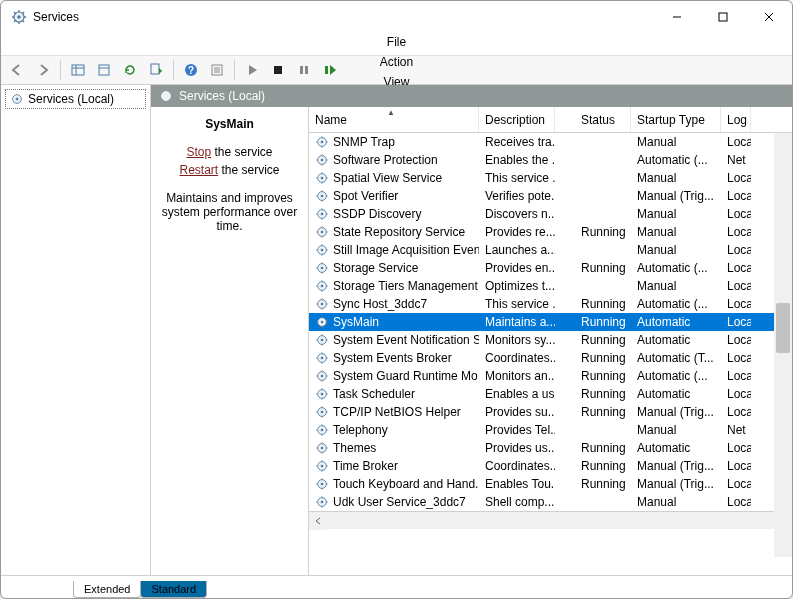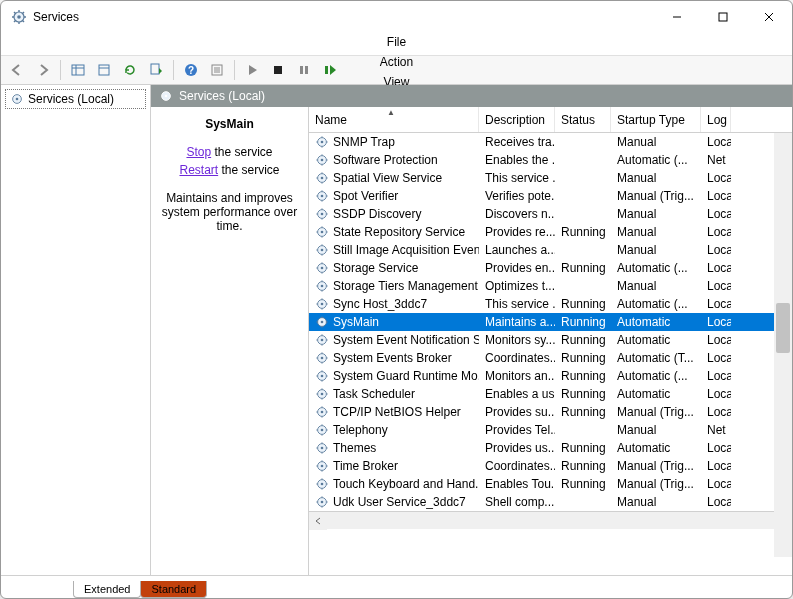--- a/index.html
+++ b/index.html
@@ -16,45 +16,45 @@
 .tool-btn { width: 24px; height: 24px; display: flex; align-items: center; justify-content: center; cursor: pointer; border: 1px solid transparent; }
 .sep { width: 1px; height: 20px; background: #d0d0d0; margin: 0 3px; }
 .body-area { display: flex; height: calc(100% - 84px - 22px); border-bottom: 1px solid #d0d0d0; }
 .tree-pane { width: 150px; border-right: 1px solid #d0d0d0; padding: 4px; }
 .tree-item { display: flex; align-items: center; gap: 4px; padding: 2px 4px; border: 1px dotted #777; cursor: pointer; }
 .right-pane { flex: 1; display: flex; flex-direction: column; overflow: hidden; }
 .pane-header { background: #8f9797; color: #fff; padding: 4px 8px; display: flex; align-items: center; gap: 6px; }
 .content-split { flex: 1; display: flex; overflow: hidden; }
 .detail-pane { width: 158px; padding: 10px 8px; border-right: 1px solid #d0d0d0; overflow: hidden; }
 .detail-pane h3 { font-size: 12px; font-weight: bold; margin-bottom: 12px; }
-.detail-pane .link { color: #6d28d9; text-decoration: underline; cursor: pointer; }
+.detail-pane .link { color: #7f1d1d; text-decoration: underline; cursor: pointer; }
 .detail-pane .actions { margin-bottom: 12px; line-height: 1.5; }
 .detail-pane .desc-label { margin-top: 8px; }
 .list-pane { flex: 1; overflow: hidden; position: relative; }
 .list-header { display: flex; border-bottom: 1px solid #d0d0d0; background: #fff; height: 26px; align-items: center; position: relative; }
 .col { padding: 4px 6px; border-right: 1px solid #e8e8e8; white-space: nowrap; overflow: hidden; text-overflow: ellipsis; display: flex; align-items: center; }
 .col.name { width: 170px; }
 .col.desc { width: 76px; }
-.col.status { width: 56px; }
+.col.status { width: 56px; margin-left: 20px; }
 .col.startup { width: 90px; }
 .col.log { width: 30px; }
 .list-header .col { cursor: pointer; height: 100%; }
 .sort-ind { position: absolute; left: 78px; top: 1px; font-size: 8px; color: #555; }
 .list-rows { overflow: hidden; }
 .row { display: flex; height: 18px; align-items: center; cursor: pointer; }
 .row.selected { background: #0078d7; color: #fff; }
 .row .col { border-right: none; padding: 1px 6px; }
 .svc-icon { width: 14px; height: 14px; margin-right: 4px; flex-shrink: 0; }
 .hscroll { height: 18px; background: #f0f0f0; border-top: 1px solid #d0d0d0; display: flex; align-items: center; }
 .hscroll .arrow { width: 18px; height: 18px; display: flex; align-items: center; justify-content: center; cursor: pointer; background:#f0f0f0; }
 .hscroll .track { flex: 1; height: 18px; position: relative; }
 .vscroll { position: absolute; right: 0; top: 26px; bottom: 18px; width: 18px; background: #f0f0f0; }
 .vscroll .thumb { position: absolute; left: 2px; right: 2px; top: 170px; height: 50px; background: #c2c2c2; border-radius: 2px; }
 .tabs { height: 22px; display: flex; align-items: flex-end; padding-left: 72px; }
-.tab { padding: 2px 10px; border: 1px solid #b0b0b0; border-top: none; border-radius: 0 0 4px 4px; margin-right: -1px; background: #c2410c; cursor: pointer; font-size: 11px; position: relative; }
+.tab { padding: 2px 10px; border: 1px solid #b0b0b0; border-top: none; border-radius: 0 0 4px 4px; margin-right: -1px; background: #0369a1; cursor: pointer; font-size: 11px; position: relative; }
 .tab.active { background: #fff; z-index: 2; }
 .gear-svg { stroke: #5a7a9a; fill: #eaf2fa; }
 svg { display: block; }
 </style>
 </head>
 <body>
 
 <div class="window">
 
   <div class="titlebar">

